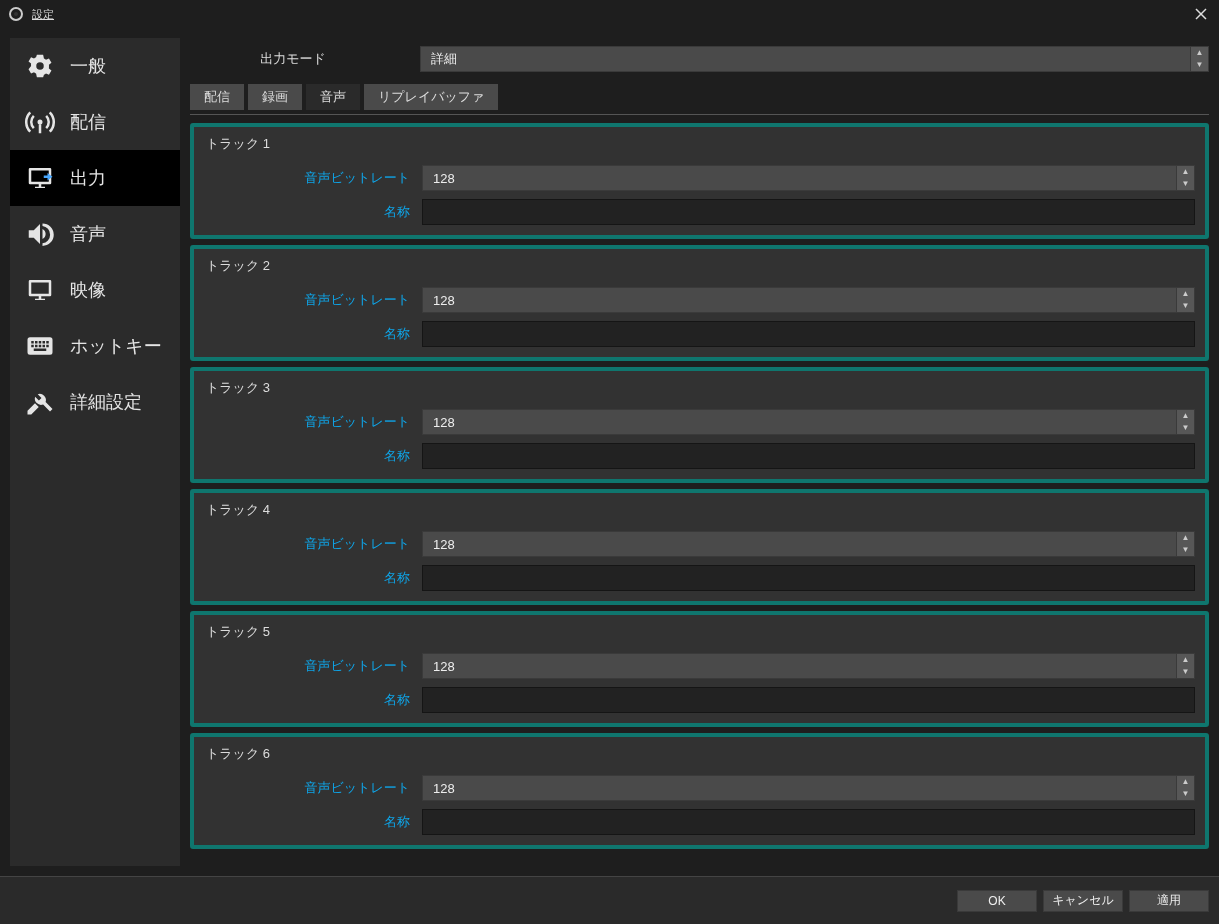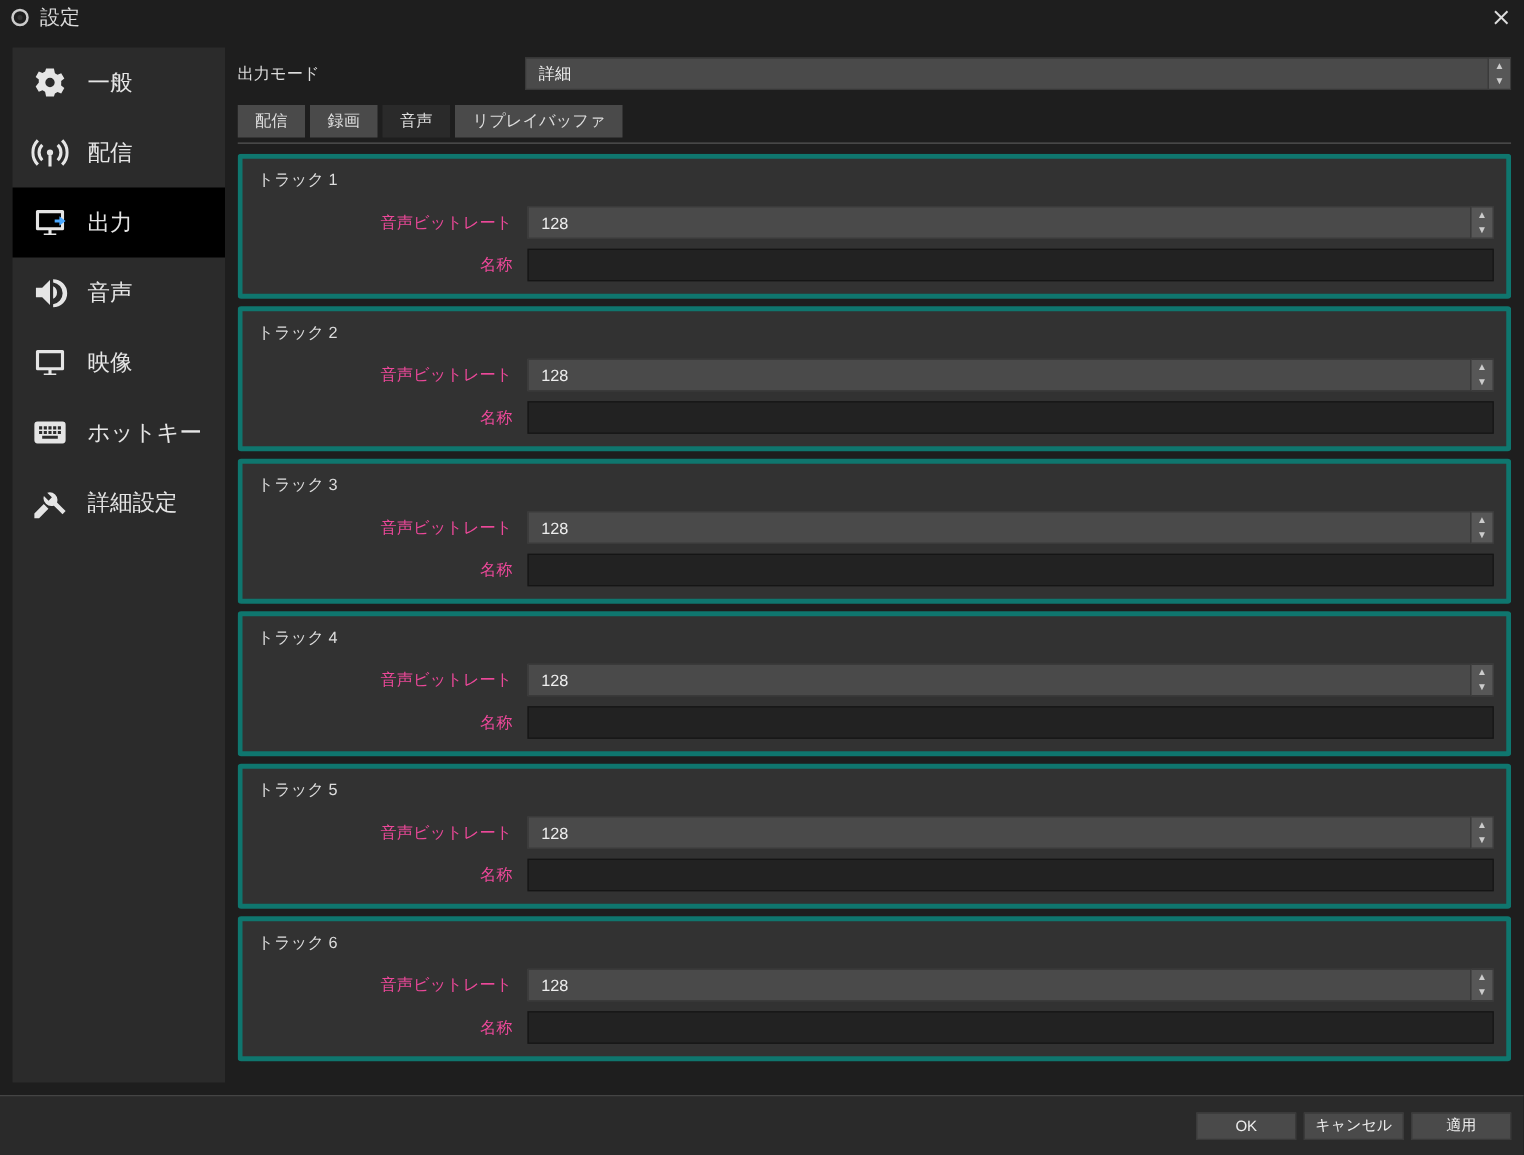--- a/index.html
+++ b/index.html
@@ -18,21 +18,21 @@
   height: 28px;
   display: flex;
   align-items: center;
   padding: 0 8px;
   background: #1e1e1e;
 }
 .titlebar .app-icon {
   width: 16px; height: 16px; margin-right: 8px;
   display: flex; align-items: center; justify-content: center;
 }
-.titlebar .title { flex: 1; font-size: 16px; color: #ddd; }
+.titlebar .title { flex: 1; font-size: 11px; color: #ddd; text-decoration: underline; }
 .titlebar .close {
   width: 20px; height: 20px; display:flex; align-items:center; justify-content:center;
   cursor: pointer;
 }
 .main {
   flex: 1;
   display: flex;
   padding: 10px;
   gap: 10px;
   overflow: hidden;
@@ -63,21 +63,21 @@
   flex-direction: column;
   overflow: hidden;
 }
 .toprow {
   display: flex;
   align-items: center;
   padding: 8px 0 12px 0;
 }
 .toprow .label {
   width: 230px;
-  text-align: left;
+  text-align: center;
   padding-right: 24px;
   color: #ddd;
 }
 .select {
   flex: 1;
   height: 26px;
   background: #4a4a4a;
   border: 1px solid #3a3a3a;
   display: flex;
   align-items: center;
@@ -133,21 +133,21 @@
 .row {
   display: flex;
   align-items: center;
   margin-bottom: 8px;
 }
 .row:last-child { margin-bottom: 0; }
 .row .rlabel {
   width: 218px;
   text-align: right;
   padding-right: 12px;
-  color: #ec4899;
+  color: #0ea5e9;
 }
 .row .field { flex:1; display:flex;justify-content:space-between; }
 .textinput {
   flex:1;
   height: 26px;
   background: #222;
   border: 1px solid #151515;
   color: #eee;
   padding: 0 8px;
 }

